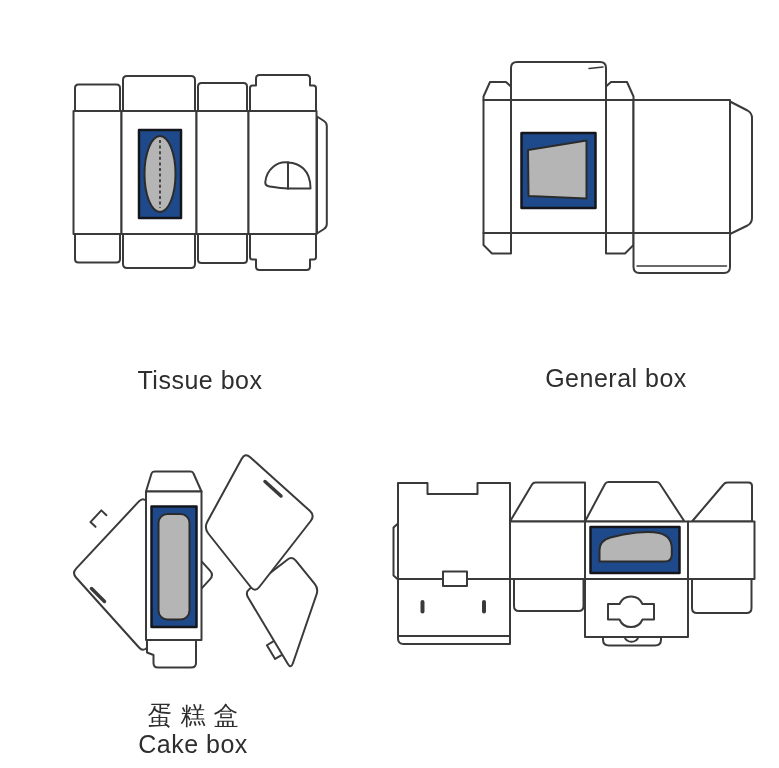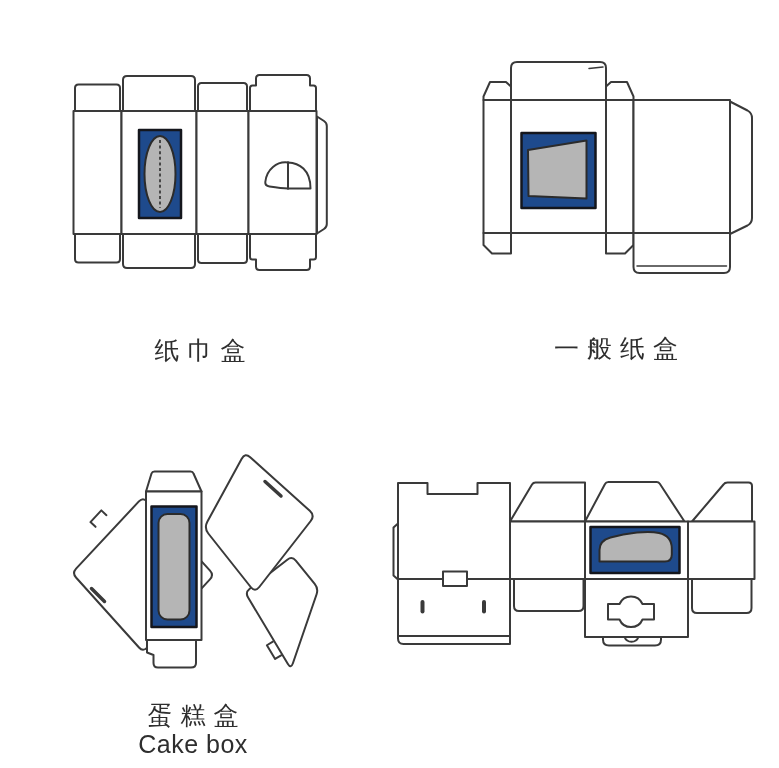--- a/index.html
+++ b/index.html
@@ -142,21 +142,21 @@
     <rect class="o" x="585" y="521.5" width="103" height="57.5"></rect>
     <rect class="o" x="585" y="579" width="103" height="58"></rect>
 
     <path class="o" d="M608,604 H619.5 A12.5,12.5 0 0 1 642.5,604 H654 V619.5 H642.5 A12.5,12.5 0 0 1 619.5,619.5 H608 Z"></path>
 
     <rect class="blue" x="590.5" y="527" width="89" height="46"></rect>
     <path class="gray" d="M599.5,561.5 V550 C599.5,543.5 603.5,539.5 610.5,537.5 C627,532.6 648.5,530.6 659,533 C668,535.1 671.8,540.8 671.8,548.5 V554.5 Q671.8,561.5 664.8,561.5 Z"></path>
   </g>
 </svg>
 
-  <div class="label label-zh" style="left:200px;top:334px">纸巾盒</div>
+  <div class="label label-en" style="left:200px;top:366px">Tissue box</div>
 
-  <div class="label label-zh" style="left:616px;top:332px">一般纸盒</div>
+  <div class="label label-en" style="left:616px;top:364px">General box</div>
 
   <div class="label label-zh" style="left:193px;top:699px">蛋糕盒</div>
   <div class="label label-en" style="left:193px;top:730px">Cake box</div>
 
 
 </div>
 
 </body></html>

